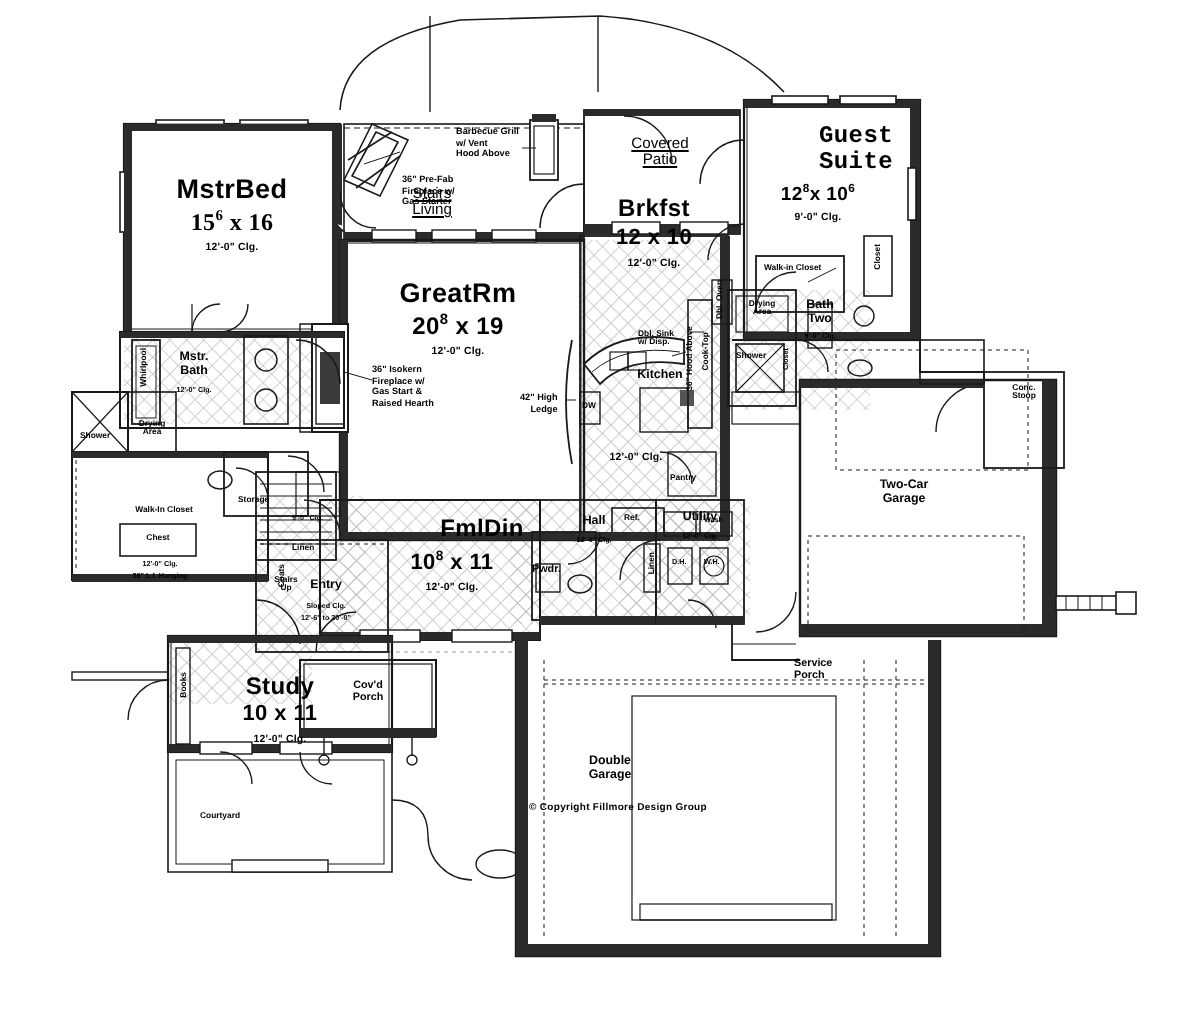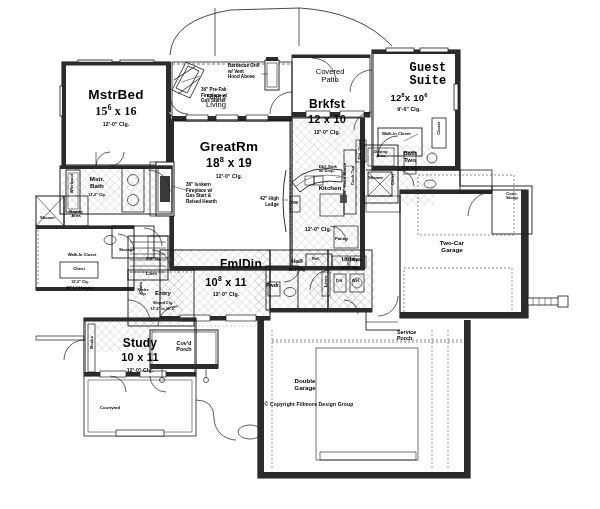--- a/index.html
+++ b/index.html
@@ -16,21 +16,21 @@
   .lbl.ctr{transform:translateX(-50%);text-align:center;}
 
   .room-name{font-weight:bold;letter-spacing:.2px;}
   .room-dim{font-weight:bold;letter-spacing:.2px;}
   .sup{font-size:.62em;vertical-align:super;font-weight:bold;}
 
   .t18{font-size:13.5px;}
   .t16{font-size:12px;}
   .t15{font-size:11px;}
   .t13{font-size:9.5px;}
-  .t11{font-size:7.6px;}
+  .t11{font-size:7.6px;text-decoration:underline;}
   .t9 {font-size:6.2px;}
 
   .clg{font-size:5.2px;font-weight:bold;letter-spacing:.1px;}
   .note{font-size:4.6px;font-weight:bold;line-height:1.25;letter-spacing:0;}
   .tiny{font-size:4.2px;font-weight:bold;letter-spacing:0;}
   .micro{font-size:3.6px;font-weight:bold;}
   .vert{writing-mode:vertical-rl;transform:rotate(180deg);transform-origin:center;}
   .copyright{font-size:5px;font-weight:bold;letter-spacing:.15px;}
 </style>
 </head>
@@ -429,21 +429,21 @@
 </div>
 <div class="lbl tiny" style="left:368px;top:176px;">Shower</div>
 <div class="lbl vert micro" style="left:392px;top:174px;">Closet</div>
 <div class="lbl vert tiny" style="left:358px;top:140px;">Dbl. Oven</div>
 
 <div class="lbl ctr room-name t16" style="left:327px;top:98px;">Brkfst</div>
 <div class="lbl ctr room-dim t15" style="left:327px;top:114px;"><span>12</span> <span>x 10</span></div>
 <div class="lbl ctr clg" style="left:327px;top:130px;">12'-0" Clg.</div>
 
 <div class="lbl ctr room-name t18" style="left:229px;top:140px;">GreatRm</div>
-<div class="lbl ctr room-dim t16" style="left:229px;top:156px;"><span>18</span><span class="sup">8</span> <span>x 19</span></div>
+<div class="lbl ctr room-dim t16" style="left:229px;top:156px;"><span>20</span><span class="sup">8</span> <span>x 19</span></div>
 <div class="lbl ctr clg" style="left:229px;top:174px;">12'-0" Clg.</div>
 
 <div class="lbl note" style="left:186px;top:182px;">
   <div>36" Isokern</div>
   <div>Fireplace w/</div>
   <div>Gas Start &amp;</div>
   <div>Raised Hearth</div>
 </div>
 
 <div class="lbl note" style="left:260px;top:196px;text-align:right;">

